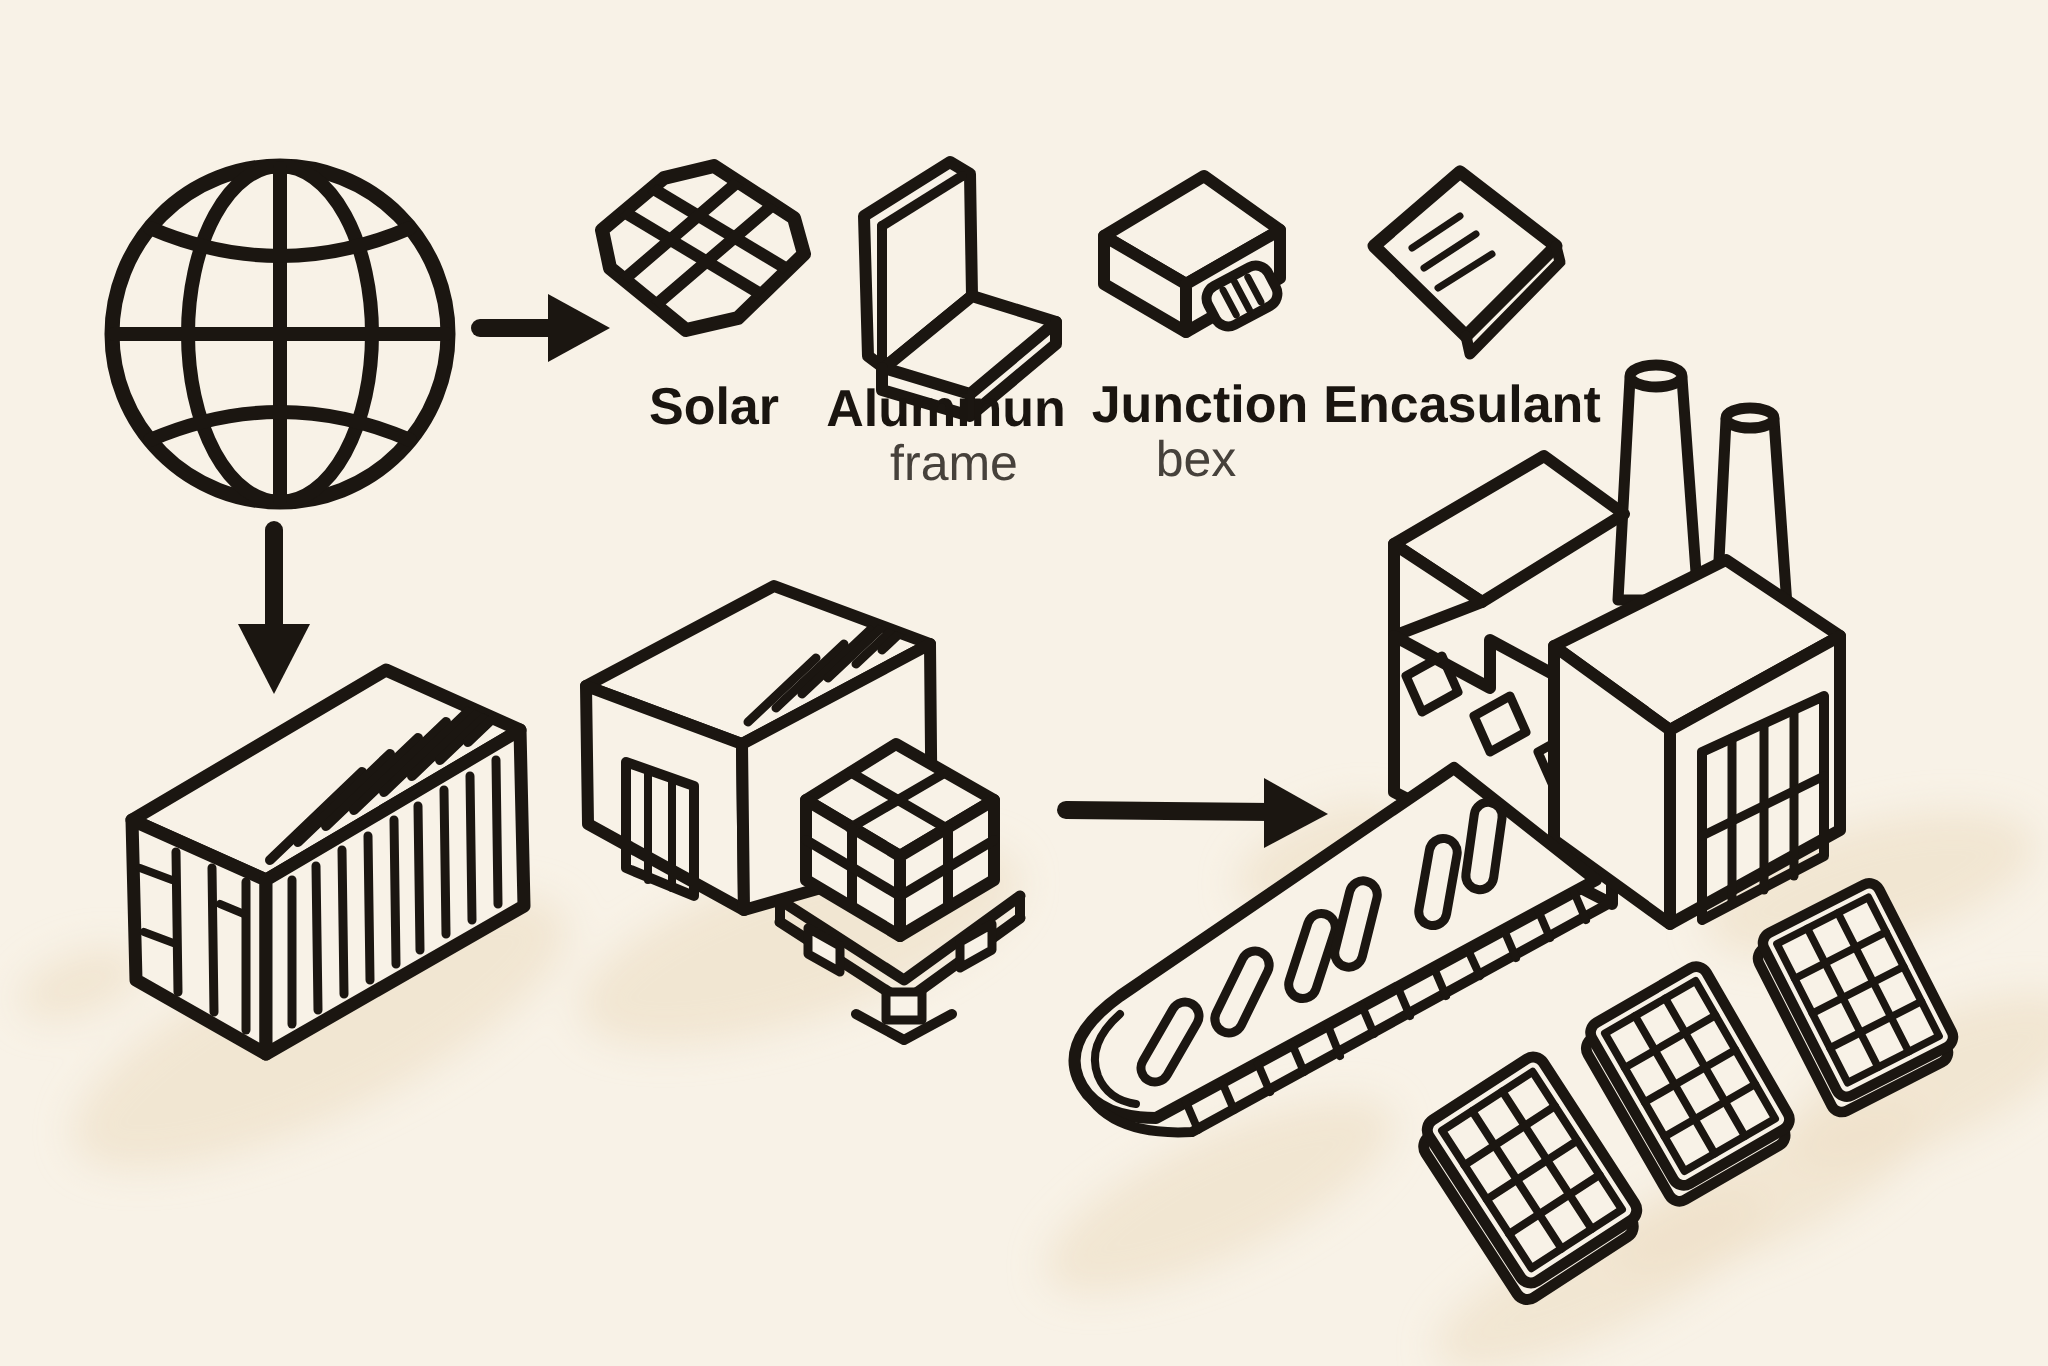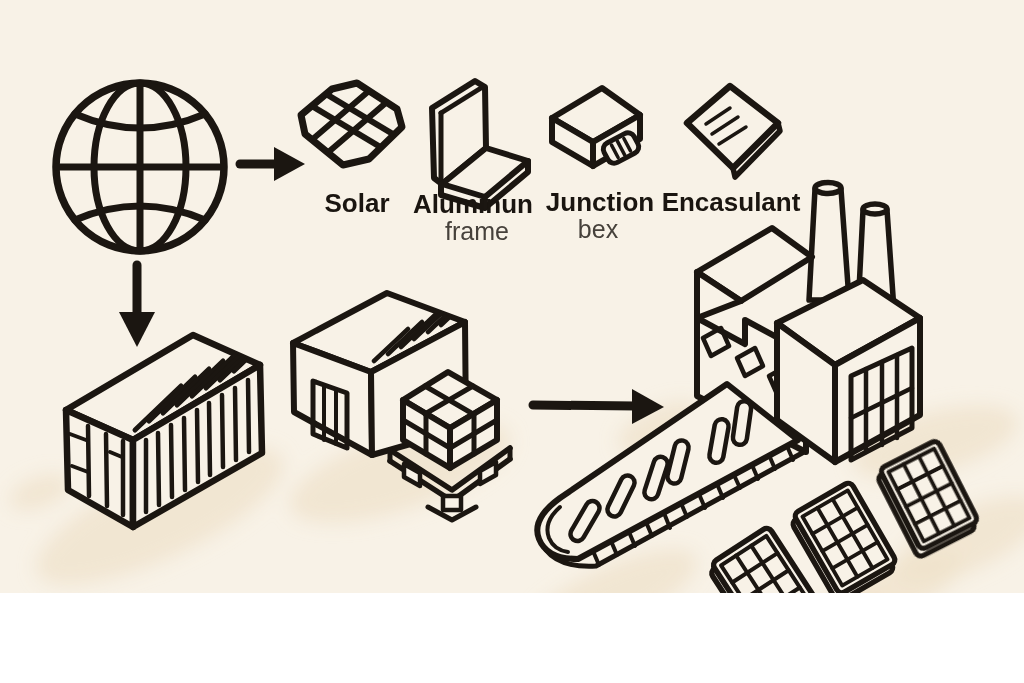--- a/index.html
+++ b/index.html
@@ -1,17 +1,17 @@
 <!DOCTYPE html>
 <html><head>
 <meta charset="utf-8">
 <style>
   html,body{margin:0;padding:0;}
   .stage{
-    width:1024px;height:593px;position:relative;overflow:hidden;
+    width:1024px;height:683px;position:relative;overflow:hidden;
     background:var(--background,#f8f2e7);
     font-family:"Liberation Sans",sans-serif;
   }
   svg{display:block;}
   .ln{fill:none;stroke:var(--line,#1b1611);stroke-linecap:round;stroke-linejoin:round;}
   .fl{fill:var(--background,#f8f2e7);stroke:var(--line,#1b1611);stroke-linecap:round;stroke-linejoin:round;}
   .sh{fill:var(--shadow,#efe1cb);opacity:.75;}
   .lbl1{font-family:"Liberation Sans",sans-serif;font-size:26px;font-weight:700;
         fill:var(--text_primary,#1a1510);text-anchor:middle;}
   .lbl2{font-family:"Liberation Sans",sans-serif;font-size:25px;font-weight:400;

